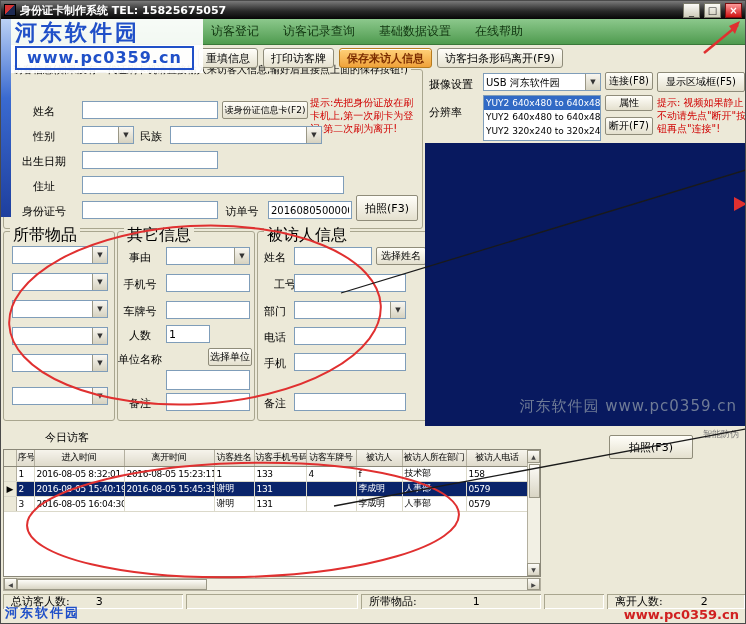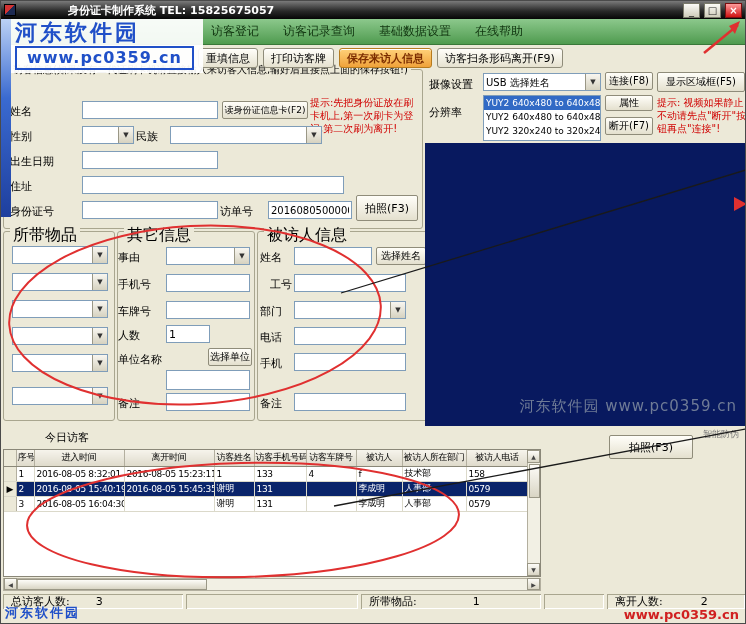--- a/index.html
+++ b/index.html
@@ -7,21 +7,21 @@
   body { background:#cfccc0; font-family:"DejaVu Sans","Liberation Sans",sans-serif; }
   #app { position:relative; width:746px; height:624px; background:#ece9d8; overflow:hidden;
          font-size:11px; color:#000; border:1px solid #4a4a4a; }
 
   
   .titlebar { position:absolute; left:0; top:0; width:100%; height:18px;
     background:linear-gradient(#7a7a7a,#2a2a2a 55%,#050505); color:#fff;
     display:flex; align-items:center; gap:4px; padding:0 3px; font-size:11px; z-index:30; }
   .app-icon { width:12px; height:12px; flex:none;
     background:linear-gradient(135deg,#d23333 50%,#1d2a52 50%); border:1px solid #000; }
-  .title-text { font-weight:bold; white-space:nowrap;margin-left:48px; }
+  .title-text { font-weight:bold; white-space:nowrap; }
   .badge { position:absolute; left:537px; top:0; width:17px; height:17px; border-radius:50%;
     background:radial-gradient(circle at 35% 30%,#a4e2a4,#2e8b2e); border:1px solid #1d641d;
     color:#fff; font-size:9px; text-align:center; line-height:15px; }
   .tb-sp { flex:1; }
   .win-btn { width:17px; height:15px; border:1px solid #7a7a6a;
     background:linear-gradient(#fbfbf7,#cfccba); font-size:10px; line-height:11px; text-align:center;
     padding:0; color:#222; font-family:inherit; }
   .win-btn.close { background:linear-gradient(#ff9c9c,#cf1212); border-color:#7a1010; color:#fff; font-weight:bold; }
 
   
@@ -34,21 +34,21 @@
   .btn { height:20px; border:1px solid #8f8c7a; border-radius:3px;
     background:linear-gradient(#fffef9,#e6e2d0); font-size:11px; padding:0 7px;
     font-family:inherit; box-shadow:inset 0 1px 0 #fff; white-space:nowrap; }
   .btn.hl { background:linear-gradient(#ffd27a,#f0a23a); color:#7c2d00; font-weight:bold; border-color:#b67b1e; }
 
   
   .group { position:absolute; border:1px solid #a9a68f; border-radius:3px; }
   .group-title { position:absolute; top:-7px; left:6px; background:#ece9d8; padding:0 3px;
     white-space:nowrap; font-size:16px; }
   .group-title.small { font-size:10px; }
-  .lbl { position:absolute; text-align:left; white-space:nowrap; font-size:11px; }
+  .lbl { position:absolute; text-align:center; white-space:nowrap; font-size:11px; }
   .inp { position:absolute; height:18px; border:1px solid #7f9db9; background:#fff;
     font-size:11px; padding:0 2px; font-family:inherit; }
   .combo { position:absolute; height:18px; border:1px solid #7f9db9; background:#fff; }
   .combo-text { position:absolute; left:2px; top:2px; right:16px; overflow:hidden; white-space:nowrap; font-size:10px; }
   .combo-arrow { position:absolute; right:0; top:0; width:15px; height:100%;
     background:linear-gradient(#f8f6f0,#d6d2c0); border-left:1px solid #9a9786;
     font-size:7px; color:#333; display:flex; align-items:center; justify-content:center; }
   .sbtn { position:absolute; border:1px solid #8f8c7a; border-radius:2px;
     background:linear-gradient(#fffef9,#e4e0ce); font-size:11px; font-family:inherit; padding:0;
     display:flex; align-items:center; justify-content:center; white-space:nowrap; }
@@ -229,21 +229,21 @@
     <input class="inp" style="left: 36px; top: 95px; width: 112px;">
     <span class="lbl" style="left:2px; top:124px; width:30px;">手机</span>
     <input class="inp" style="left: 36px; top: 121px; width: 112px;">
     <span class="lbl" style="left:2px; top:164px; width:30px;">备注</span>
     <input class="inp" style="left: 36px; top: 161px; width: 112px;">
   </div>
 
   <div class="camera-panel">
     <span class="lbl" style="left:4px; top:8px; width:50px; text-align:left;">摄像设置</span>
     <div class="combo" style="left:58px; top:4px; width:118px;">
-      <span class="combo-text">USB 选择姓名</span>
+      <span class="combo-text">USB 河东软件园</span>
       <span class="combo-arrow">▼</span>
     </div>
     <button class="sbtn" style="left:180px; top:3px; width:48px; height:18px; font-size:10px;">连接(F8)</button>
     <button class="sbtn" style="left:232px; top:3px; width:88px; height:20px; font-size:10px;">显示区域框(F5)</button>
     <span class="lbl" style="left:4px; top:36px; width:50px; text-align:left;">分辨率</span>
     <div class="listbox" style="left:58px; top:26px; width:118px; height:46px;">
       <div class="lb-item sel">YUY2 640x480 to 640x480</div>
       <div class="lb-item">YUY2 640x480 to 640x480</div>
       <div class="lb-item">YUY2 320x240 to 320x240</div>
     </div>

